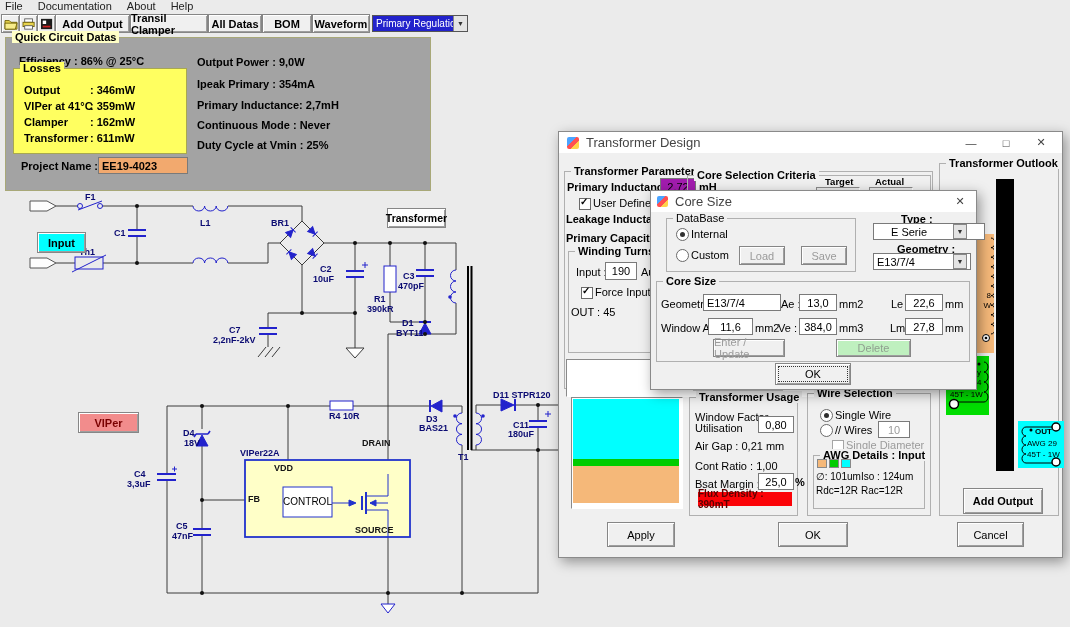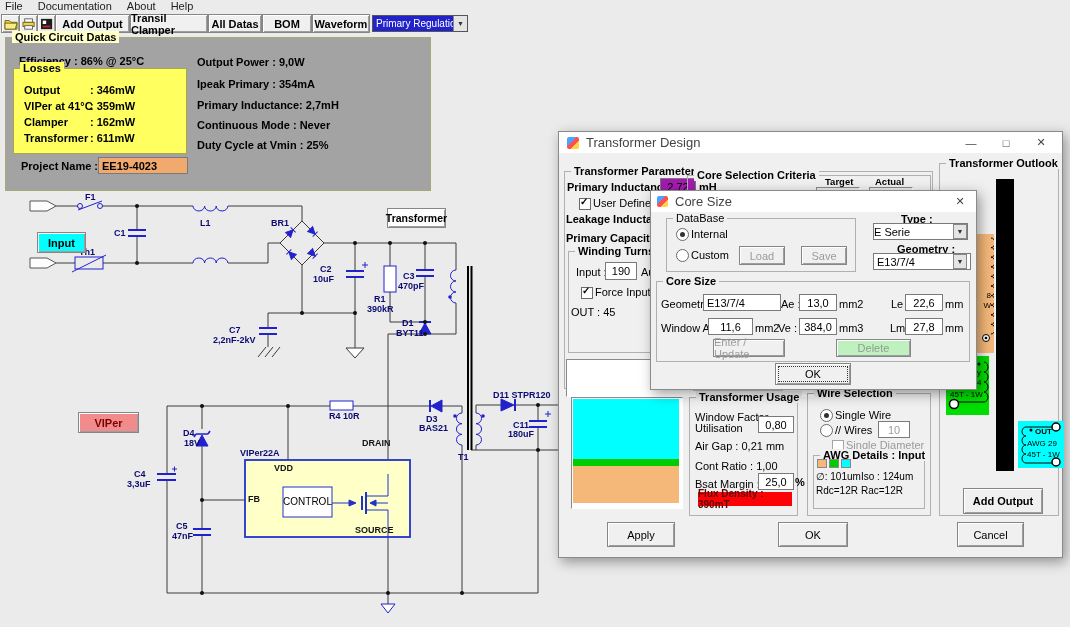--- a/index.html
+++ b/index.html
@@ -410,21 +410,21 @@
       <span class="lg" style="font-weight:normal">DataBase</span>
     </div>
     <span class="radio on" style="left:25px;top:37px"></span>
     <span class="t" style="left:40px;top:37px">Internal</span>
     <span class="radio" style="left:25px;top:58px"></span>
     <span class="t" style="left:40px;top:58px">Custom</span>
     <div class="btn dis" style="left:88px;top:55px;width:44px;height:17px">Load</div>
     <div class="btn dis" style="left:150px;top:55px;width:44px;height:17px">Save</div>
 
     <span class="t b" style="left:250px;top:22px">Type :</span>
-    <div class="inp" style="left:222px;top:32px;width:93px;height:15px;justify-content:flex-start;padding-left:0">E Serie</div>
+    <div class="inp" style="left:222px;top:32px;width:93px;height:15px;justify-content:flex-start;padding-left:17px">E Serie</div>
     <span style="position:absolute;left:302px;top:33px;width:12px;height:13px;background:#e4e4e4;border:1px solid #888;display:flex;align-items:center;justify-content:center;font-size:7px;color:#333">▼</span>
     <span class="t b" style="left:246px;top:52px">Geometry :</span>
     <div class="inp" style="left:222px;top:62px;width:93px;height:15px;justify-content:flex-start;padding-left:3px">E13/7/4</div>
     <span style="position:absolute;left:302px;top:63px;width:12px;height:13px;background:#e4e4e4;border:1px solid #888;display:flex;align-items:center;justify-content:center;font-size:7px;color:#333">▼</span>
 
     <div class="gb" style="left:5px;top:90px;width:312px;height:79px">
       <span class="lg">Core Size</span>
     </div>
     <span class="t" style="left:10px;top:107px">Geometry :</span>
     <div class="inp" style="left:52px;top:103px;width:73px;height:15px;justify-content:flex-start;padding-left:3px">E13/7/4</div>

